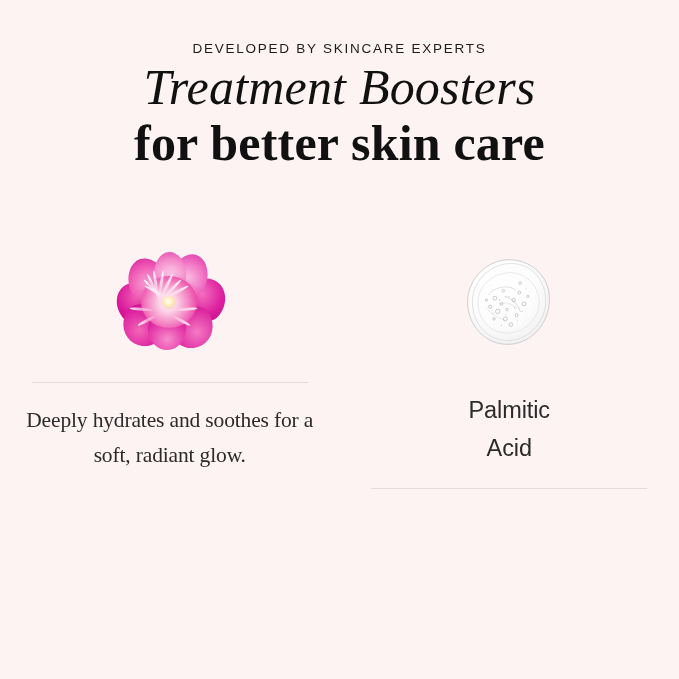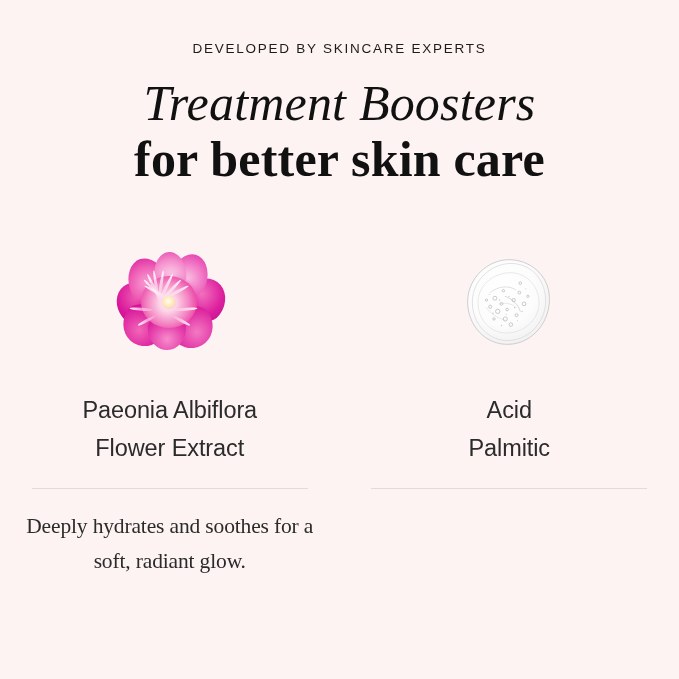--- a/index.html
+++ b/index.html
@@ -35,21 +35,21 @@
     margin-top: 42px;
     font-family: "Liberation Sans", sans-serif;
     font-size: 13.5px;
     font-weight: 400;
     letter-spacing: 1.75px;
     color: #1c1c1c;
     line-height: 1;
   }
 
   .headline {
-    margin-top: 19px;
+    margin-top: 3px;
     color: #111111;
   }
 
   .headline-line1 {
     font-family: "Liberation Serif", serif;
     font-style: italic;
     font-weight: 400;
     font-size: 50px;
     line-height: 56px;
     letter-spacing: 0.2px;
@@ -223,24 +223,20 @@
           <div class="ray" style="left:50px; top:20px; width:3px;  height:26px; transform:rotate(62deg);"></div>
           <div class="ray" style="left:38px; top:34px; width:3px;  height:24px; transform:rotate(-86deg);"></div>
           <div class="ray" style="left:58px; top:34px; width:3px;  height:24px; transform:rotate(86deg);"></div>
           <div class="ray" style="left:40px; top:44px; width:3px;  height:20px; transform:rotate(-118deg);"></div>
           <div class="ray" style="left:57px; top:44px; width:3px;  height:20px; transform:rotate(118deg);"></div>
 
           <div class="flower-center-dot"></div>
         </div>
       </div>
 
-      <div class="ingredient-name">
-        <div>Paeonia Albiflora</div>
-        <div>Flower Extract</div>
-      </div>
 
       <div class="divider"></div>
 
       <div class="ingredient-desc">Deeply hydrates and soothes for a soft, radiant glow.</div>
     </div>
 
     <div class="column">
 
       <div class="art-slot">
         <svg class="gel" viewBox="0 0 100 100">
@@ -291,22 +287,22 @@
             <circle cx="47" cy="63" r="0.6"></circle>
             <circle cx="29" cy="42" r="0.6"></circle>
             <circle cx="68" cy="36" r="0.6"></circle>
             <circle cx="42" cy="75" r="0.7"></circle>
             <circle cx="59" cy="70" r="0.6"></circle>
           </g>
         </svg>
       </div>
 
       <div class="ingredient-name">
+        <div>Palmitic</div>
         <div>Acid</div>
-        <div>Palmitic</div>
       </div>
 
       <div class="divider"></div>
 
     </div>
 
   </div>
 </div>
 
 </body></html>

